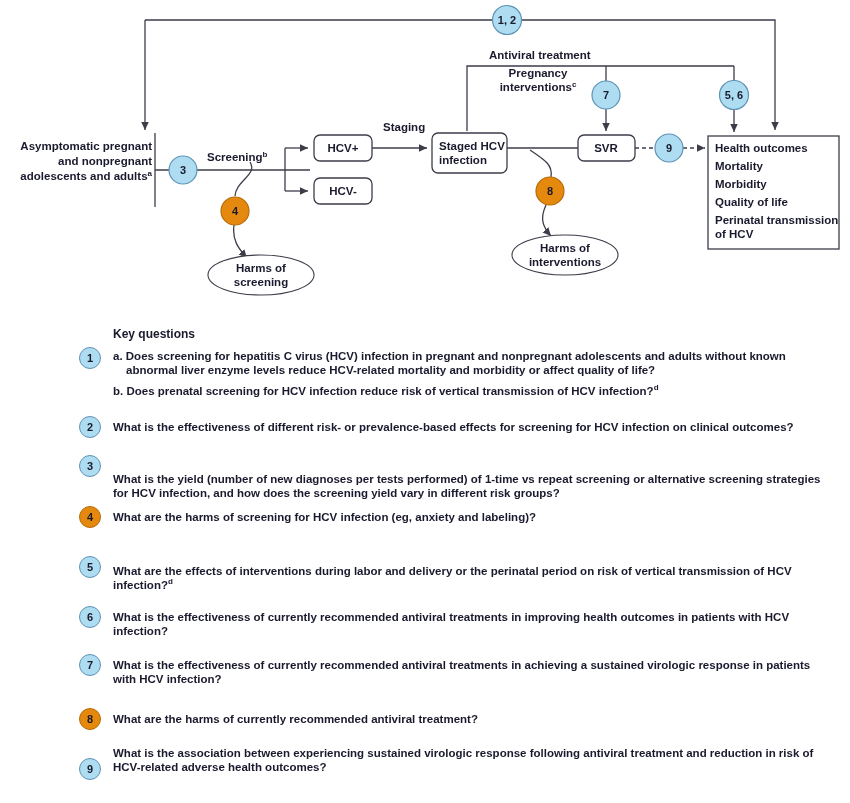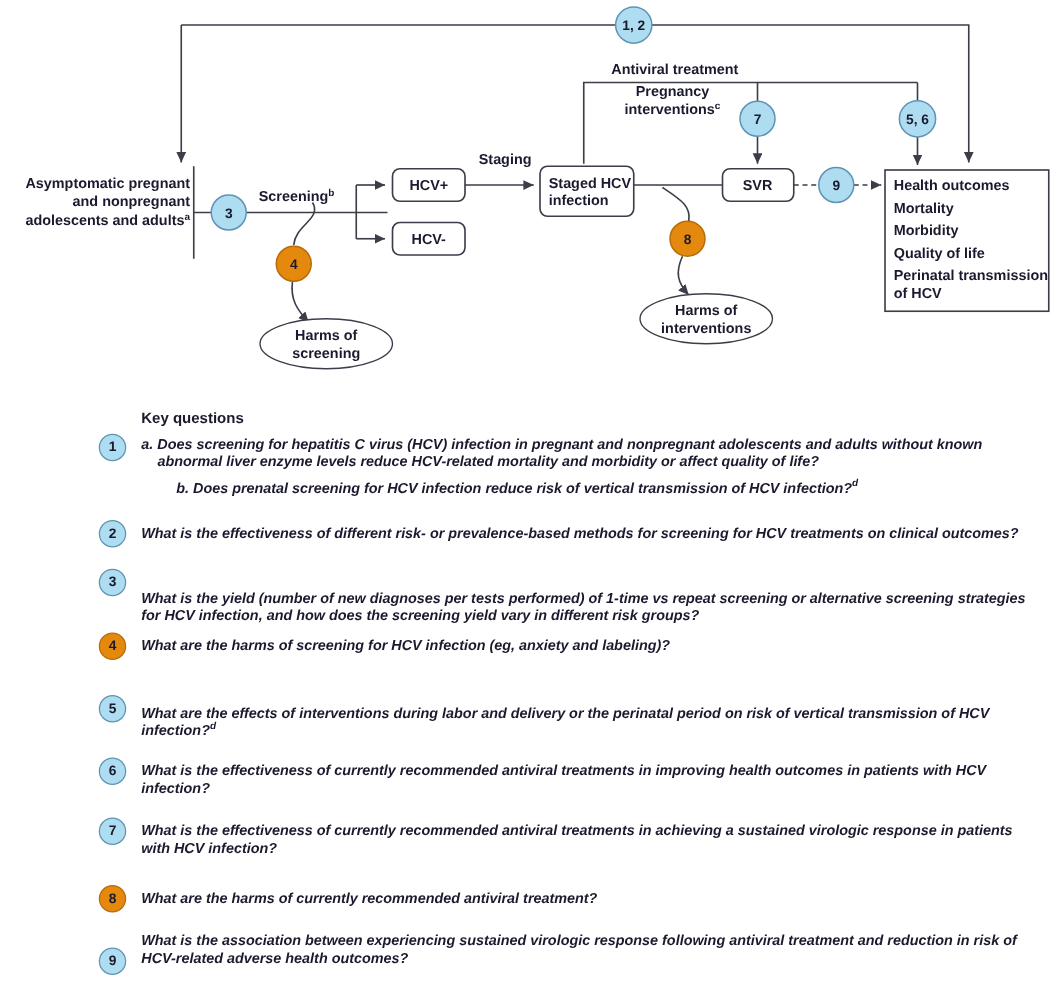--- a/index.html
+++ b/index.html
@@ -10,21 +10,21 @@
   .dtext-sup{font-size:8px;font-weight:700;fill:#1a1a2e;}
   .circnum{font-family:"Liberation Sans",sans-serif;font-size:11px;font-weight:700;fill:#1a1a2e;text-anchor:middle;}
   .boxtext{font-family:"Liberation Sans",sans-serif;font-size:11.5px;font-weight:700;fill:#1a1a2e;}
   .kq-wrap{position:absolute;left:0;top:310px;width:850px;}
   .kq-title{position:absolute;left:113px;top:17px;font-size:12px;font-weight:700;color:#1a1a2e;}
   .kq-circle{position:absolute;left:79px;width:22px;height:22px;border-radius:50%;
              border:1px solid #6f9fbf;box-sizing:border-box;
              display:flex;align-items:center;justify-content:center;
              font-size:11px;font-weight:700;color:#1a1a2e;}
   .kq-text{position:absolute;left:113px;width:720px;font-size:11.5px;font-weight:700;
-           line-height:14px;color:#1a1a2e;font-style:italic;}
+           line-height:14px;color:#1a1a2e;}
   .kq-sub{text-indent:0;padding-left:13px;}
   .kq-sub .lbl{margin-left:-13px;}
   sup{font-size:8px;vertical-align:super;line-height:0;}
 </style>
 </head>
 <body>
 
 <div id="root">
 
   <svg class="diagram" viewBox="0 0 850 310">
@@ -151,24 +151,24 @@
       <text class="circnum" x="669" y="152">9</text>
     </g>
   </svg>
 
   <div class="kq-wrap">
     <div class="kq-title">Key questions</div>
     <div id="kq-list">
         <div class="kq-circle" style="top: 37px; background: rgb(174, 221, 242); border-color: rgb(95, 147, 181);">1</div>
         <div class="kq-text" style="top: 39px;">
           <div class="kq-sub"><span class="lbl">a. </span>Does screening for hepatitis C virus (HCV) infection in pregnant and nonpregnant adolescents and adults without known abnormal liver enzyme levels reduce HCV-related mortality and morbidity or affect quality of life?</div>
-          <div class="kq-sub" style="margin-top: 7px; margin-left: 28px;"><span class="lbl">b. </span>Does prenatal screening for HCV infection reduce risk of vertical transmission of HCV infection?<sup>d</sup></div>
+          <div class="kq-sub" style="margin-top: 7px;"><span class="lbl">b. </span>Does prenatal screening for HCV infection reduce risk of vertical transmission of HCV infection?<sup>d</sup></div>
         </div>
         <div class="kq-circle" style="top: 106px; background: rgb(174, 221, 242); border-color: rgb(95, 147, 181);">2</div>
-        <div class="kq-text" style="top: 110px;">What is the effectiveness of different risk- or prevalence-based methods for screening for HCV treatments on clinical outcomes?</div>
+        <div class="kq-text" style="top: 110px;">What is the effectiveness of different risk- or prevalence-based effects for screening for HCV infection on clinical outcomes?</div>
         <div class="kq-circle" style="top: 145px; background: rgb(174, 221, 242); border-color: rgb(95, 147, 181);">3</div>
         <div class="kq-text" style="top: 162px;">What is the yield (number of new diagnoses per tests performed) of 1-time vs repeat screening or alternative screening strategies for HCV infection, and how does the screening yield vary in different risk groups?</div>
         <div class="kq-circle" style="top: 196px; background: rgb(228, 137, 13); border-color: rgb(183, 108, 8);">4</div>
         <div class="kq-text" style="top: 200px;">What are the harms of screening for HCV infection (eg, anxiety and labeling)?</div>
         <div class="kq-circle" style="top: 246px; background: rgb(174, 221, 242); border-color: rgb(95, 147, 181);">5</div>
         <div class="kq-text" style="top: 254px;">What are the effects of interventions during labor and delivery or the perinatal period on risk of vertical transmission of HCV infection?<sup>d</sup></div>
         <div class="kq-circle" style="top: 296px; background: rgb(174, 221, 242); border-color: rgb(95, 147, 181);">6</div>
         <div class="kq-text" style="top: 300px;">What is the effectiveness of currently recommended antiviral treatments in improving health outcomes in patients with HCV infection?</div>
         <div class="kq-circle" style="top: 344px; background: rgb(174, 221, 242); border-color: rgb(95, 147, 181);">7</div>
         <div class="kq-text" style="top: 348px;">What is the effectiveness of currently recommended antiviral treatments in achieving a sustained virologic response in patients with HCV infection?</div>

